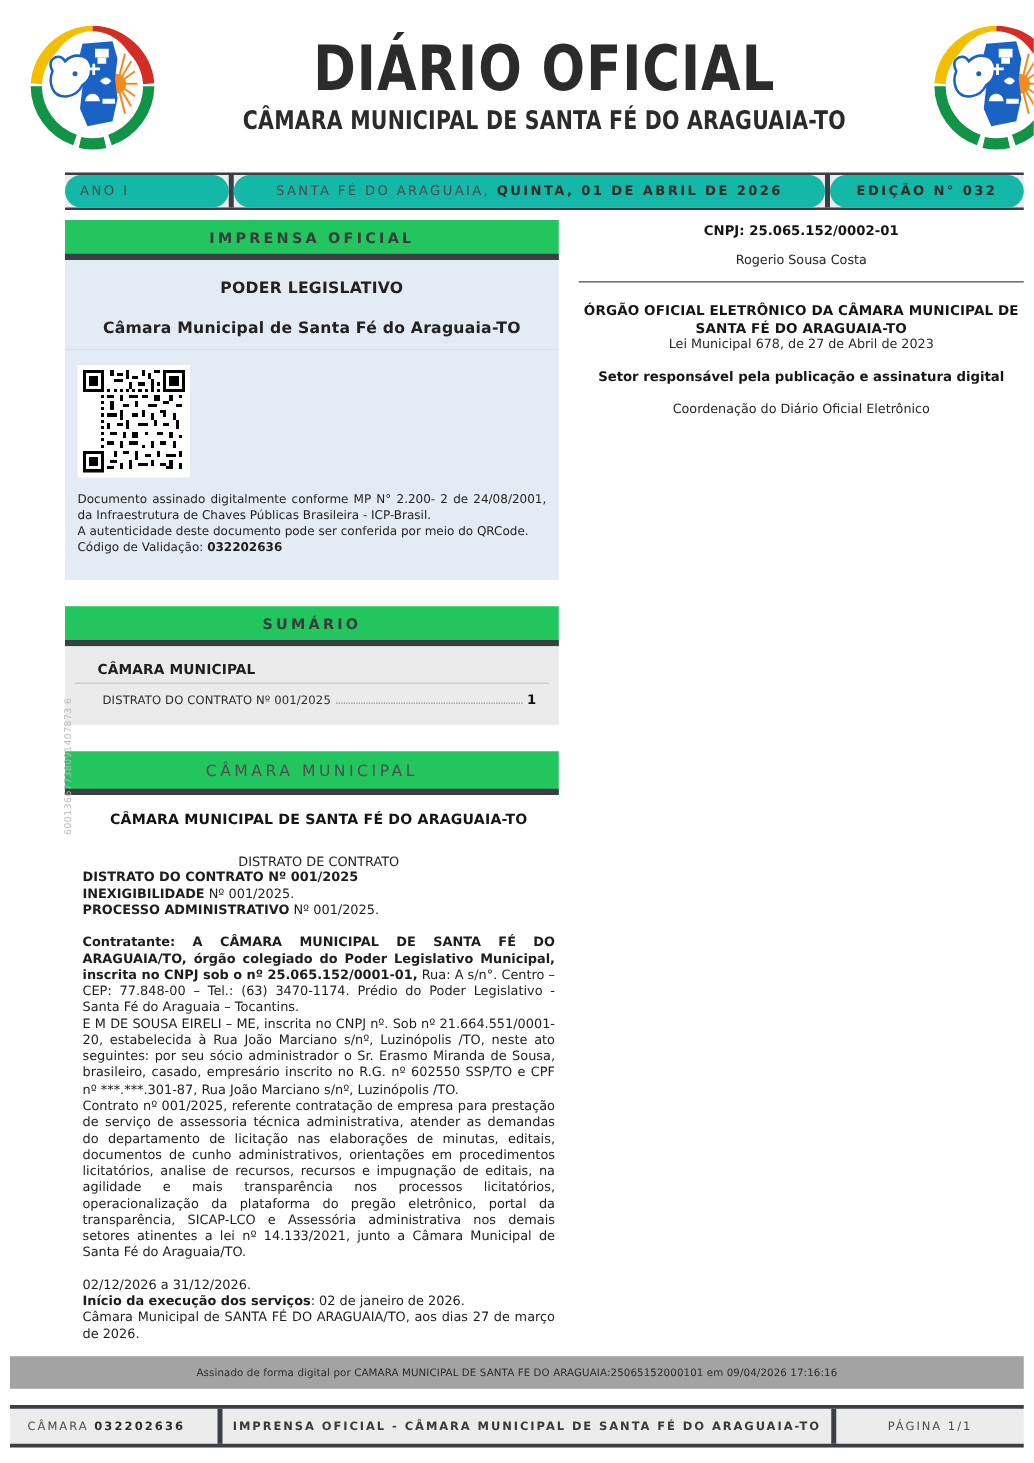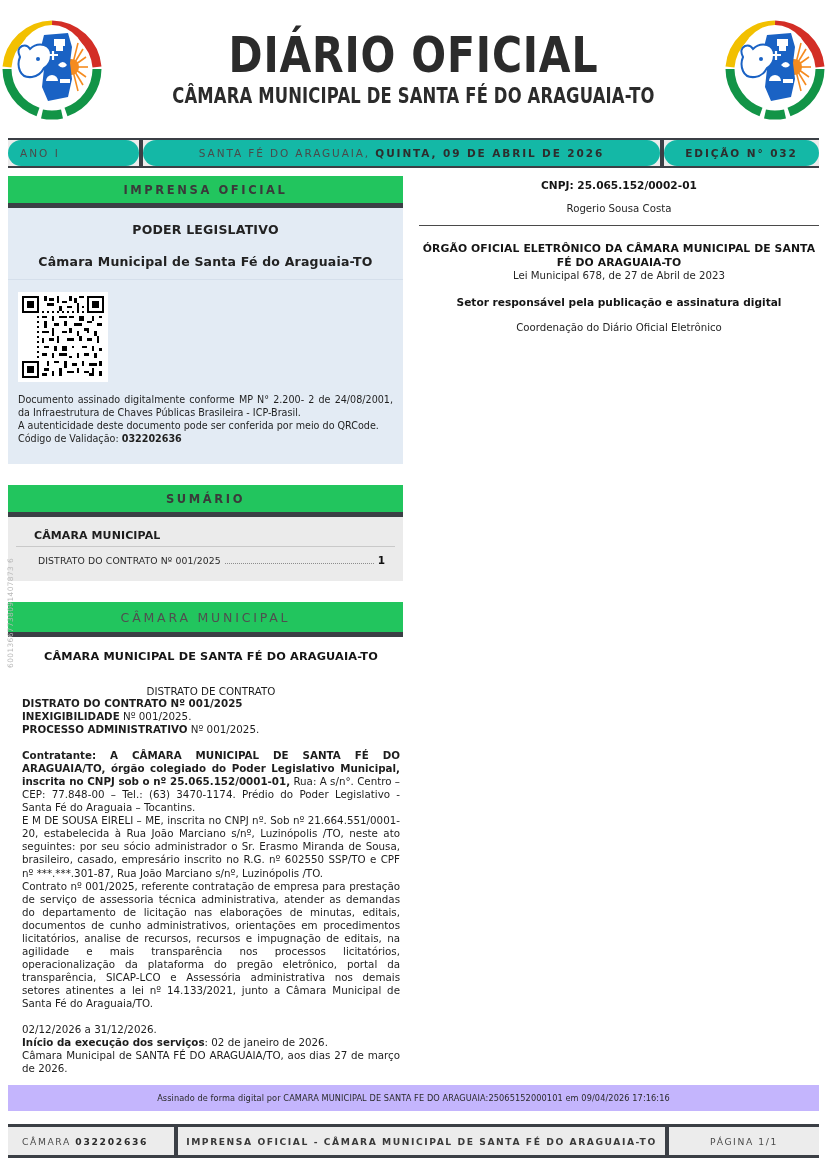--- a/index.html
+++ b/index.html
@@ -3,21 +3,21 @@
 <meta charset="utf-8">
 <style>
   * { box-sizing: border-box; margin: 0; padding: 0; }
   html, body {
     width: 827px; height: 1170px;
     background: #ffffff;
     font-family: "DejaVu Sans", "Liberation Sans", sans-serif;
     color: #1a1a1a;
     overflow: hidden;
   }
-  .page { position: relative; width: 827px; height: 1170px; background:#fff; }
+  .page { position: relative; width: 827px; height: 1170px; background:#fff;padding-left:44px; }
 
   
   .masthead {
     position: relative;
     height: 138px;
     display: flex; align-items: center; justify-content: center;
     padding: 0 14px;
   }
   .crest { width: 108px; height: 104px; flex: 0 0 108px; }
   .title-block { flex: 1 1 auto; text-align: center; padding: 0 6px; }
@@ -160,21 +160,21 @@
     text-align: center; font-size: 10.8px; font-weight: 700; color: #151515;
     margin-top: 16px; line-height: 1.3; letter-spacing: .1px;
   }
   .rc-lei { text-align: center; font-size: 10.2px; color: #262626; }
   .rc-setor { text-align: center; font-size: 10.6px; font-weight: 700; color:#151515; margin-top: 15px; }
   .rc-coord { text-align: center; font-size: 10.2px; color: #262626; margin-top: 14px; }
 
   
   .sign-bar {
     position: absolute; left: 8px; right: 8px; bottom: 59px;
-    height: 26px; background: #c4b5fd;
+    height: 26px; background: #a3a3a3;
     display: flex; align-items: center; justify-content: center;
     font-size: 8.2px; color: #2a2a2a; letter-spacing: .1px;
   }
   .footbar {
     position: absolute; left: 8px; right: 8px; bottom: 12px;
     height: 34px; background: #ececec;
     border-top: 3px solid #3b3f45; border-bottom: 3px solid #3b3f45;
     display: flex;
   }
   .footbar .cell { display:flex; align-items:center; font-size: 9.2px; letter-spacing: 1.6px; color:#4a4a4a;}
@@ -260,21 +260,21 @@
         <path d="M48 64 a6 6 0 0 1 12 0 z" fill="#ffffff"></path>
         <rect x="62" y="62" width="10" height="4" fill="#ffffff"></rect>
       </g>
     </svg>
   </div>
 
   <div class="infobar">
     <div class="cell ano">ANO I</div>
     <div class="vsep"></div>
     <div class="cell date">
-      <span>SANTA FÉ DO ARAGUAIA,</span>&nbsp;<b>QUINTA, 09 DE ABRIL DE 2026</b>
+      <span>SANTA FÉ DO ARAGUAIA,</span>&nbsp;<b>QUINTA, 01 DE ABRIL DE 2026</b>
     </div>
     <div class="vsep"></div>
     <div class="cell edicao">EDIÇÃO N° 032</div>
   </div>
 
   <div class="columns">
 
     <div class="col-left">
 
       <div class="sec-head">IMPRENSA OFICIAL</div>

